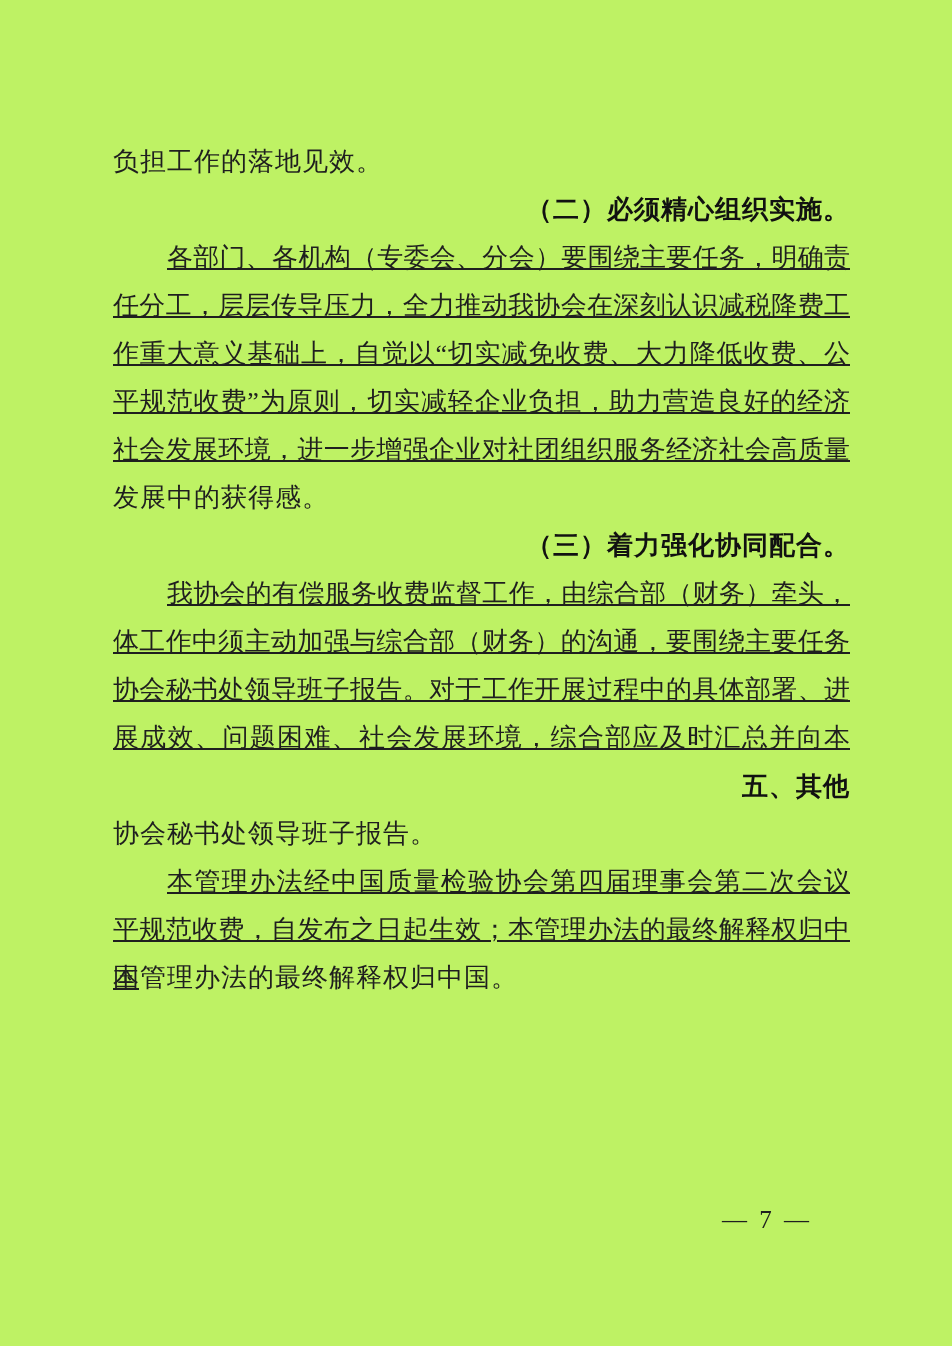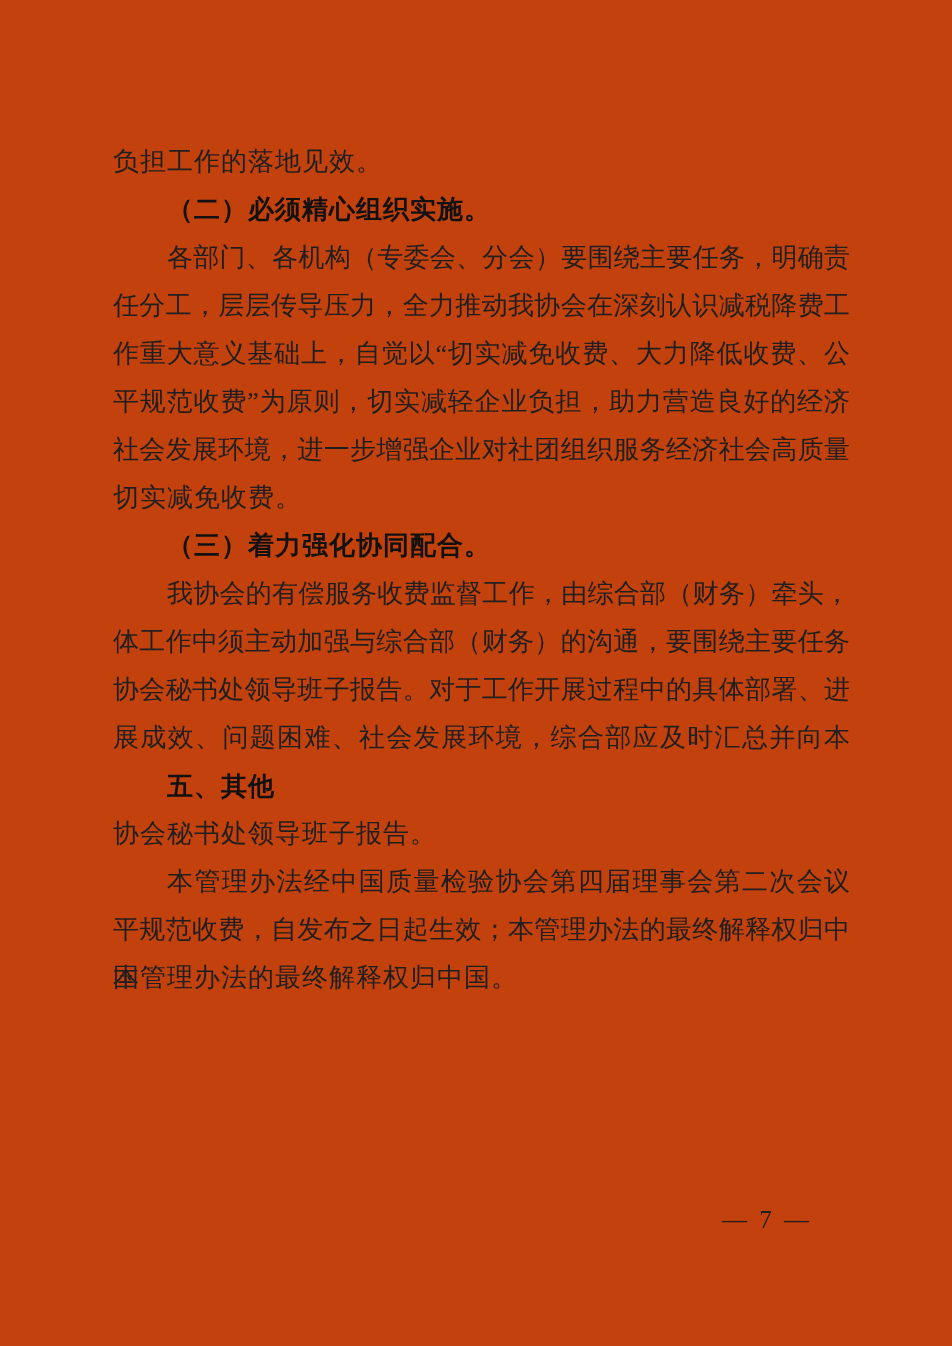--- a/index.html
+++ b/index.html
@@ -4,21 +4,21 @@
 <style>
   html, body {
     margin: 0;
     padding: 0;
     background: #ffffff;
   }
   .page {
     position: relative;
     width: 952px;
     height: 1346px;
-    background: #c2410c;
+    background: #bef264;
     overflow: hidden;
     font-family: "Liberation Serif", "DejaVu Serif", serif;
     color: #1f1f1f;
   }
   .text-area {
     position: absolute;
     left: 113px;
     top: 138px;
     width: 737px;
   }
@@ -28,23 +28,25 @@
     height: 48px;
     letter-spacing: 1px;
     white-space: nowrap;
   }
   .line.justify {
     white-space: normal;
     text-align: justify;
     text-align-last: justify;
     text-justify: inter-character;
     letter-spacing: 0;
+    text-decoration: underline;
   }
   .line.indent {
     text-indent: 54px;
+    text-align: right;
   }
   .line.heading {
     font-weight: 700;
     color: #111111;
   }
   .line.heading-plain {
     font-weight: 700;
     font-family: "Liberation Sans", "DejaVu Sans", sans-serif;
     color: #111111;
   }
@@ -63,21 +65,21 @@
 
 <div class="page">
   <div class="text-area">
       <div class="line">负担工作的落地见效。</div>
       <div class="line heading indent">（二）必须精心组织实施。</div>
       <div class="line indent justify">各部门、各机构（专委会、分会）要围绕主要任务，明确责</div>
       <div class="line justify">任分工，层层传导压力，全力推动我协会在深刻认识减税降费工</div>
       <div class="line justify">作重大意义基础上，自觉以“切实减免收费、大力降低收费、公</div>
       <div class="line justify">平规范收费”为原则，切实减轻企业负担，助力营造良好的经济</div>
       <div class="line justify">社会发展环境，进一步增强企业对社团组织服务经济社会高质量</div>
-      <div class="line">切实减免收费。</div>
+      <div class="line">发展中的获得感。</div>
       <div class="line heading indent">（三）着力强化协同配合。</div>
       <div class="line indent justify">我协会的有偿服务收费监督工作，由综合部（财务）牵头，</div>
       <div class="line justify">体工作中须主动加强与综合部（财务）的沟通，要围绕主要任务</div>
       <div class="line justify">协会秘书处领导班子报告。对于工作开展过程中的具体部署、进</div>
       <div class="line justify">展成效、问题困难、社会发展环境，综合部应及时汇总并向本</div>
       <div class="line heading-plain indent">五、其他</div>
       <div class="line">协会秘书处领导班子报告。</div>
       <div class="line indent justify">本管理办法经中国质量检验协会第四届理事会第二次会议</div>
       <div class="line justify">平规范收费，自发布之日起生效；本管理办法的最终解释权归中国</div>
       <div class="line">本管理办法的最终解释权归中国。</div>

